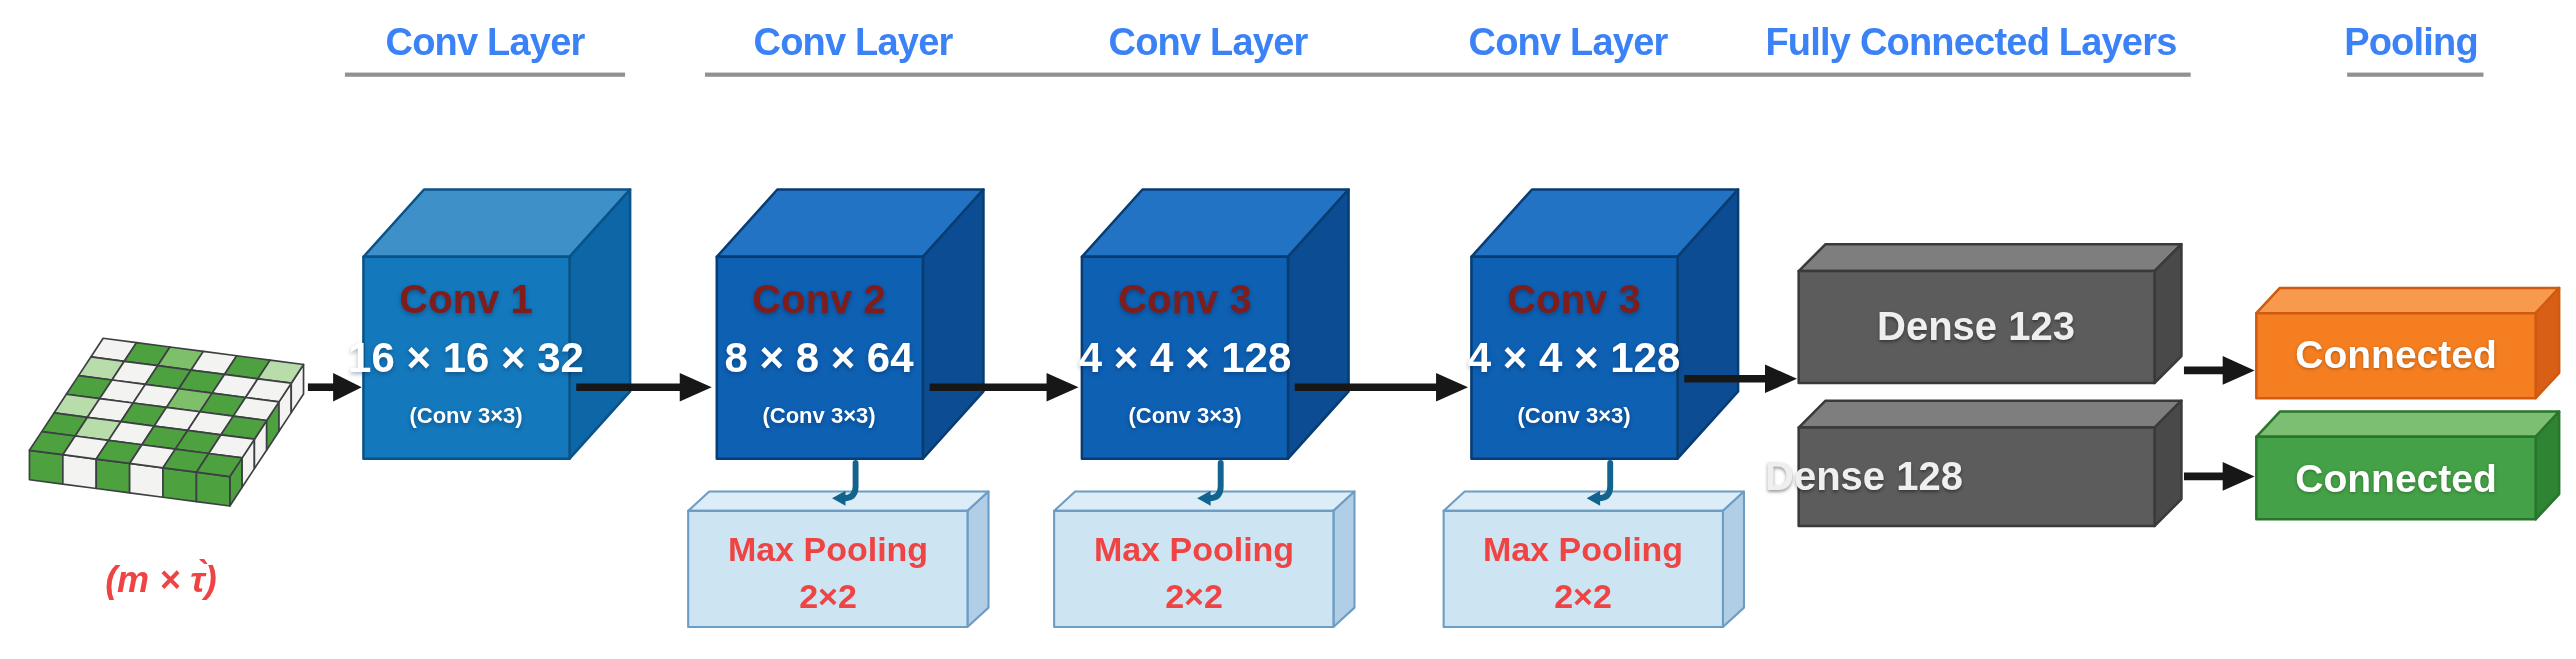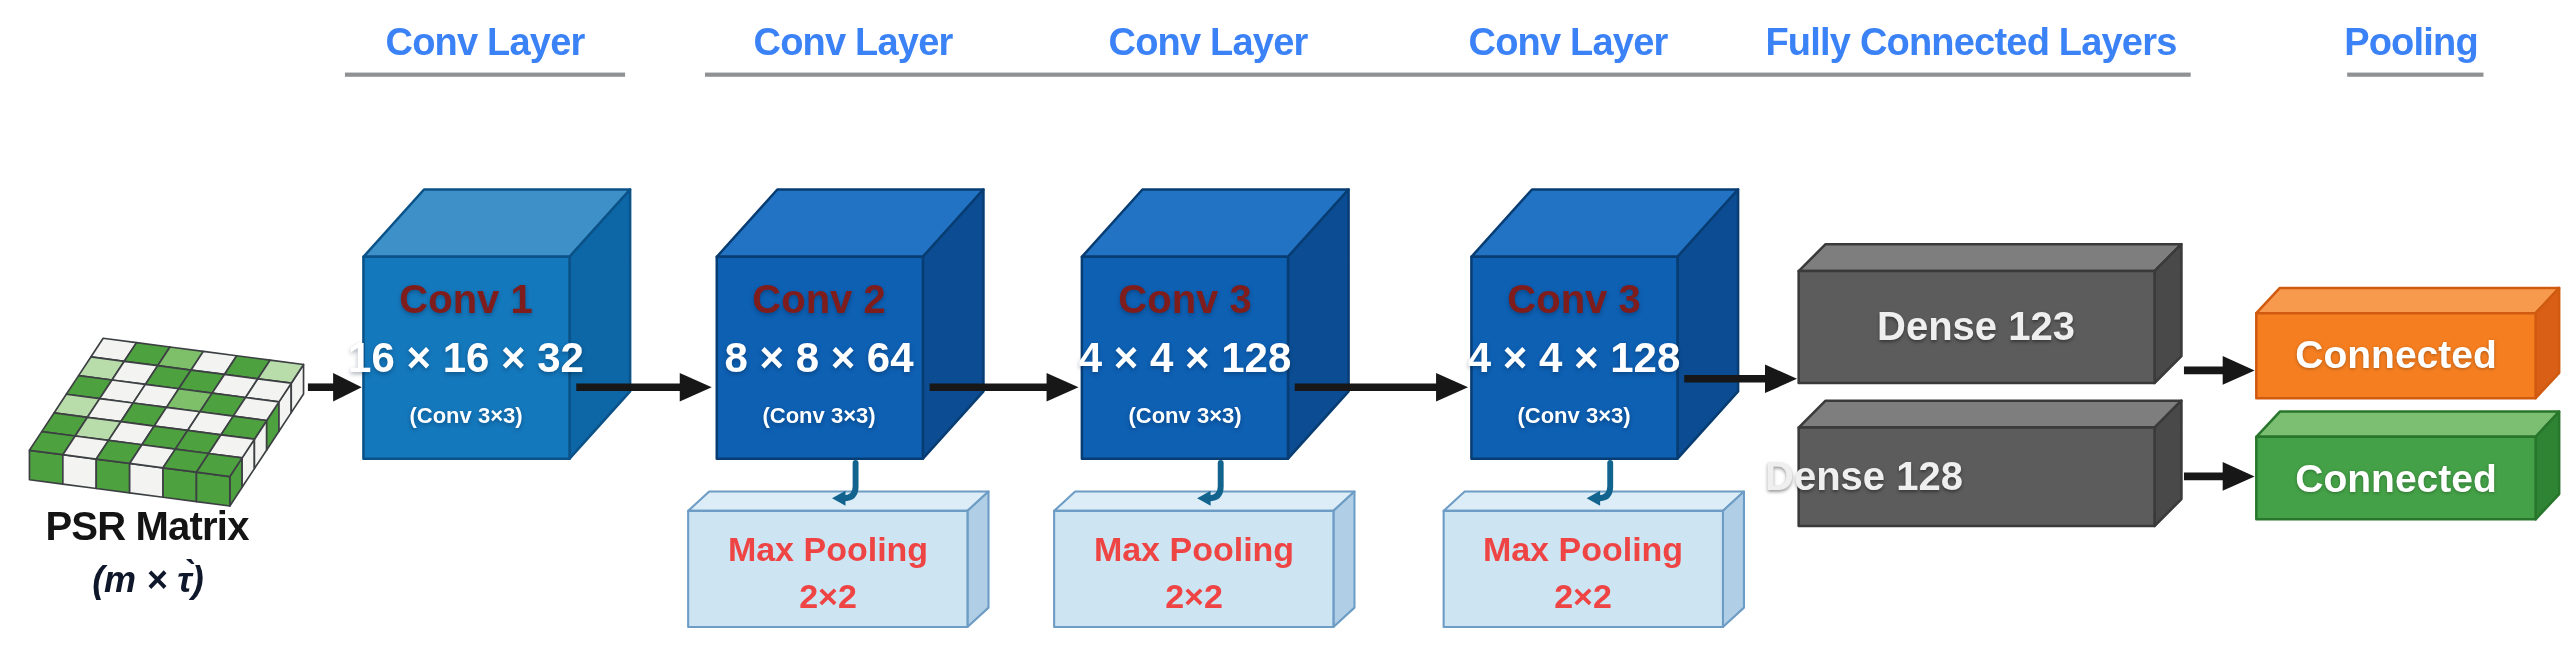--- a/index.html
+++ b/index.html
@@ -10,21 +10,21 @@
   .scene{position:absolute;left:0;top:0;}
   .t{position:absolute;transform:translate(-50%,-50%);white-space:nowrap;line-height:1;}
   .h{top:42px;font-size:38px;font-weight:700;color:#3b82f6;letter-spacing:-0.8px;text-align:right;}
   .cl1{font-size:40px;font-weight:700;color:#7f1d1d;text-shadow:0 1.7px 4.2px rgba(0,25,55,.35);}
   .cl2{font-size:42px;font-weight:700;color:#ffffff;text-shadow:0 1.7px 4.2px rgba(0,25,55,.35);}
   .cl3{font-size:22px;font-weight:700;color:#ffffff;text-shadow:0 1.7px 4.2px rgba(0,25,55,.35);}
   .pool{font-size:34px;font-weight:700;color:#ef4444;}
   .dense{font-size:40px;font-weight:700;color:#efefef;text-shadow:0 1.7px 3.4px rgba(0,0,0,.4);}
   .out{font-size:39px;font-weight:700;color:#ffffff;text-shadow:0 1.7px 3.4px rgba(0,0,0,.3);}
   .psr-t{font-size:40px;font-weight:700;color:#141414;letter-spacing:-0.8px;}
-  .psr-s{font-size:36px;font-style:italic;font-weight:600;color:#0f172a;}
+  .psr-s{font-size:36px;font-style:italic;font-weight:600;color:#ef4444;margin-left:13px;}
 </style>
 </head>
 <body>
 
 <div class="stage">
 
   <svg class="scene" width="2576" height="660" viewBox="0 0 3062 784">
 
     <g>
       <rect x="410" y="86" width="333" height="5" fill="#8f9193"></rect>
@@ -192,21 +192,20 @@
     </g>
   </svg>
 
   <div class="t h" style="left:485px">Conv Layer</div>
   <div class="t h" style="left:853px">Conv Layer</div>
   <div class="t h" style="left:1208px">Conv Layer</div>
   <div class="t h" style="left:1568px">Conv Layer</div>
   <div class="t h" style="left:1971px">Fully Connected Layers</div>
   <div class="t h" style="left:2411px">Pooling</div>
 
-  <div class="t psr-t" style="left:147px;top:526px">PSR Matrix</div>
   <div class="t psr-s" style="left:148px;top:580px">(m × τ̀)</div>
 
   <div class="t cl1" style="left:466px;top:299px">Conv 1</div>
   <div class="t cl2" style="left:466px;top:358px">16 × 16 × 32</div>
   <div class="t cl3" style="left:466px;top:416px">(Conv 3×3)</div>
 
   <div class="t cl1" style="left:819px;top:299px">Conv 2</div>
   <div class="t cl2" style="left:819px;top:358px">8 × 8 × 64</div>
   <div class="t cl3" style="left:819px;top:416px">(Conv 3×3)</div>
   <div class="t pool" style="left:828px;top:549px">Max Pooling</div>

